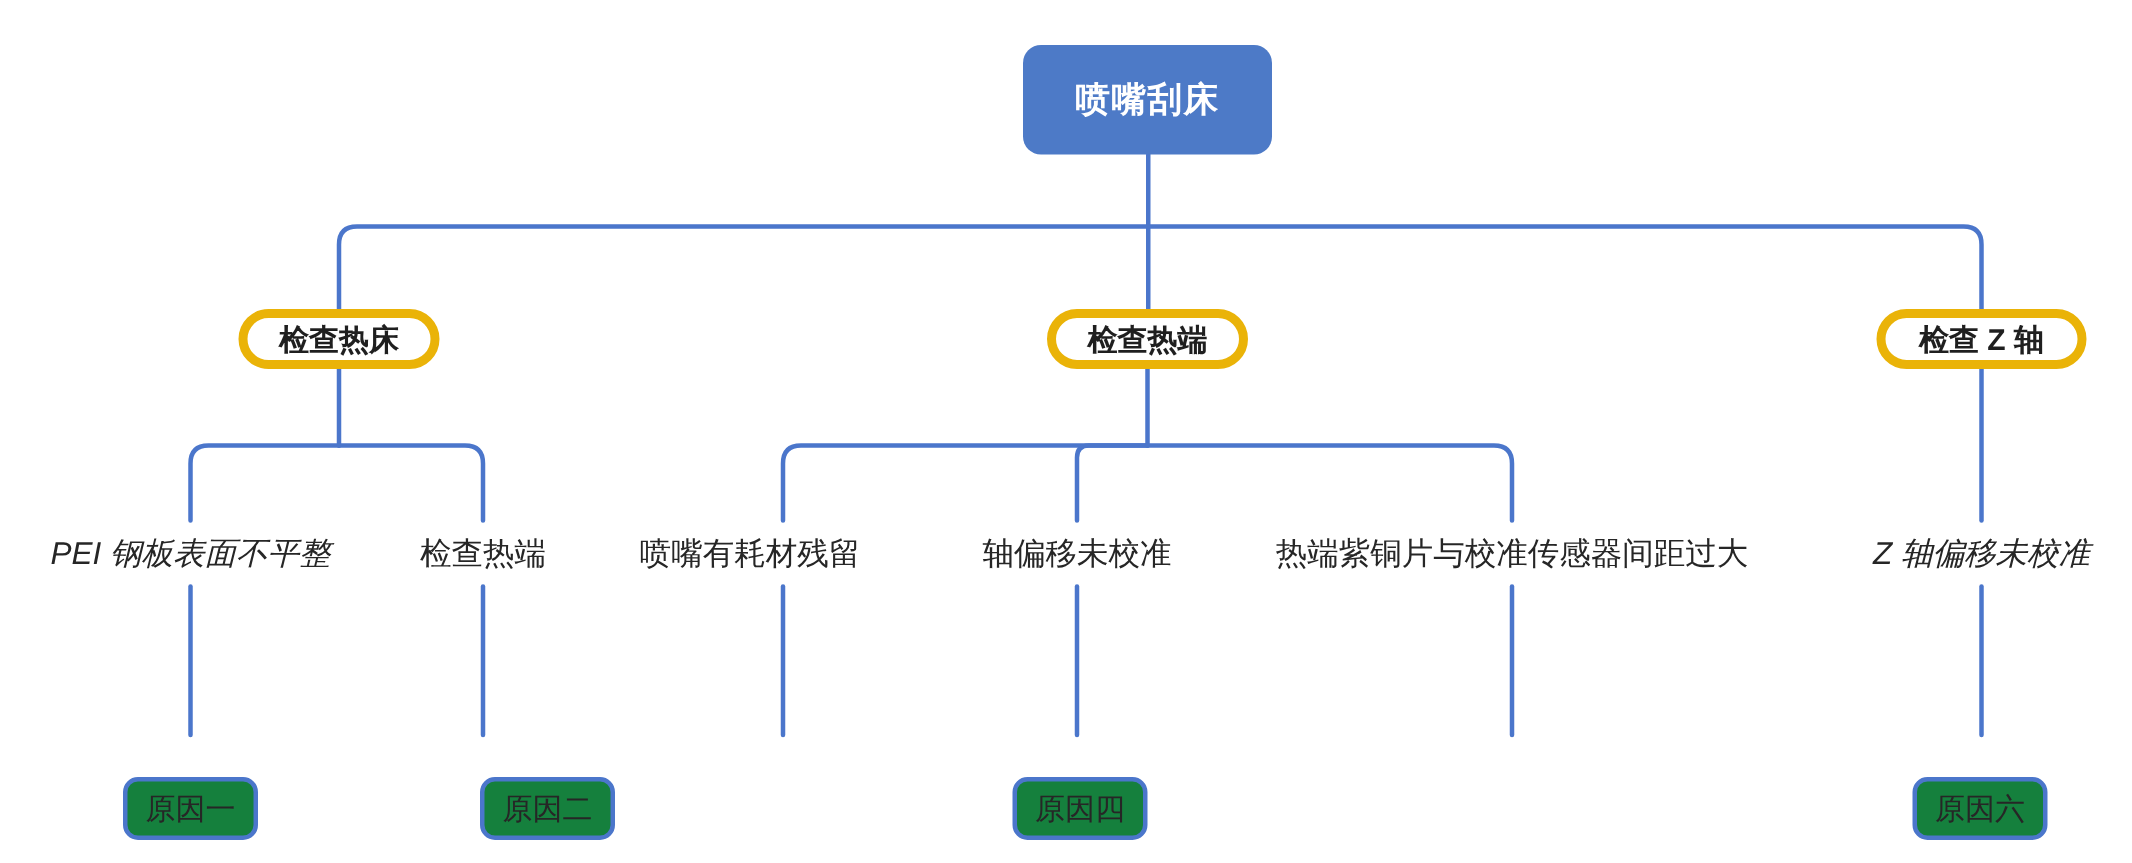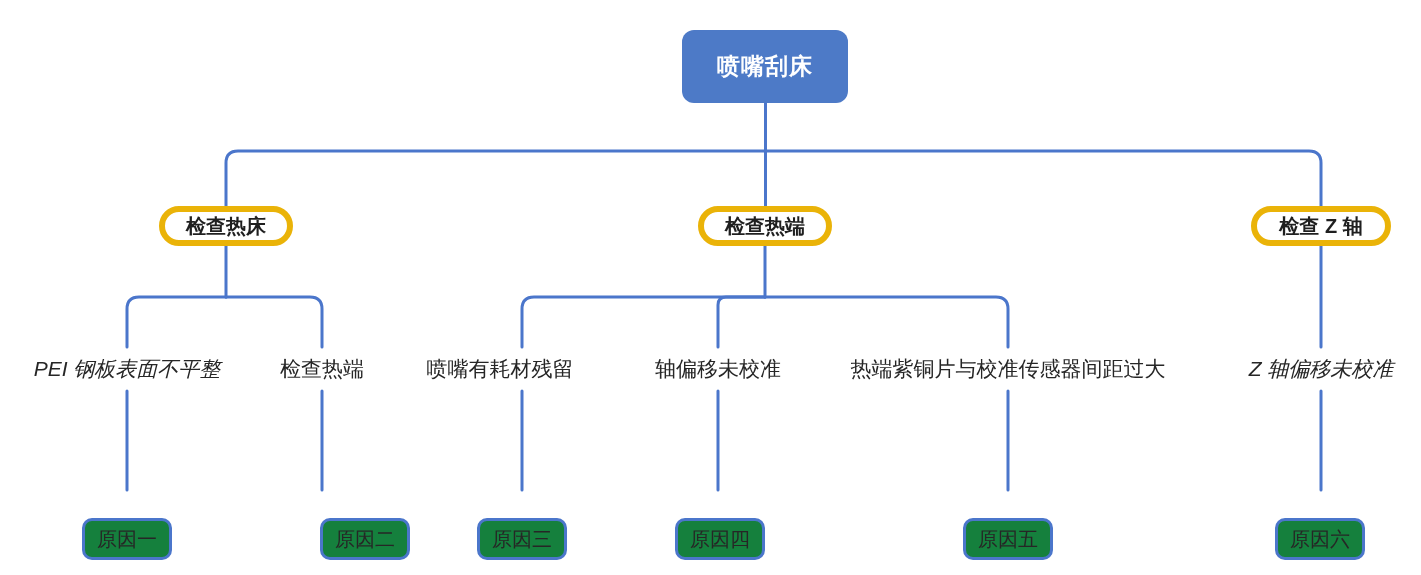--- a/index.html
+++ b/index.html
@@ -122,18 +122,16 @@
 
   <div class="leaf-text lt-1">PEI 钢板表面不平整</div>
   <div class="leaf-text lt-2">检查热端</div>
   <div class="leaf-text lt-3">喷嘴有耗材残留</div>
   <div class="leaf-text lt-4">轴偏移未校准</div>
   <div class="leaf-text lt-5">热端紫铜片与校准传感器间距过大</div>
   <div class="leaf-text lt-6">Z 轴偏移未校准</div>
 
   <div class="node cause-box cb-1">原因一</div>
   <div class="node cause-box cb-2">原因二</div>
-  <div class="node cause-box cb-3">原因三</div>
   <div class="node cause-box cb-4">原因四</div>
-  <div class="node cause-box cb-5">原因五</div>
   <div class="node cause-box cb-6">原因六</div>
 
 </div>
 
 </body></html>

